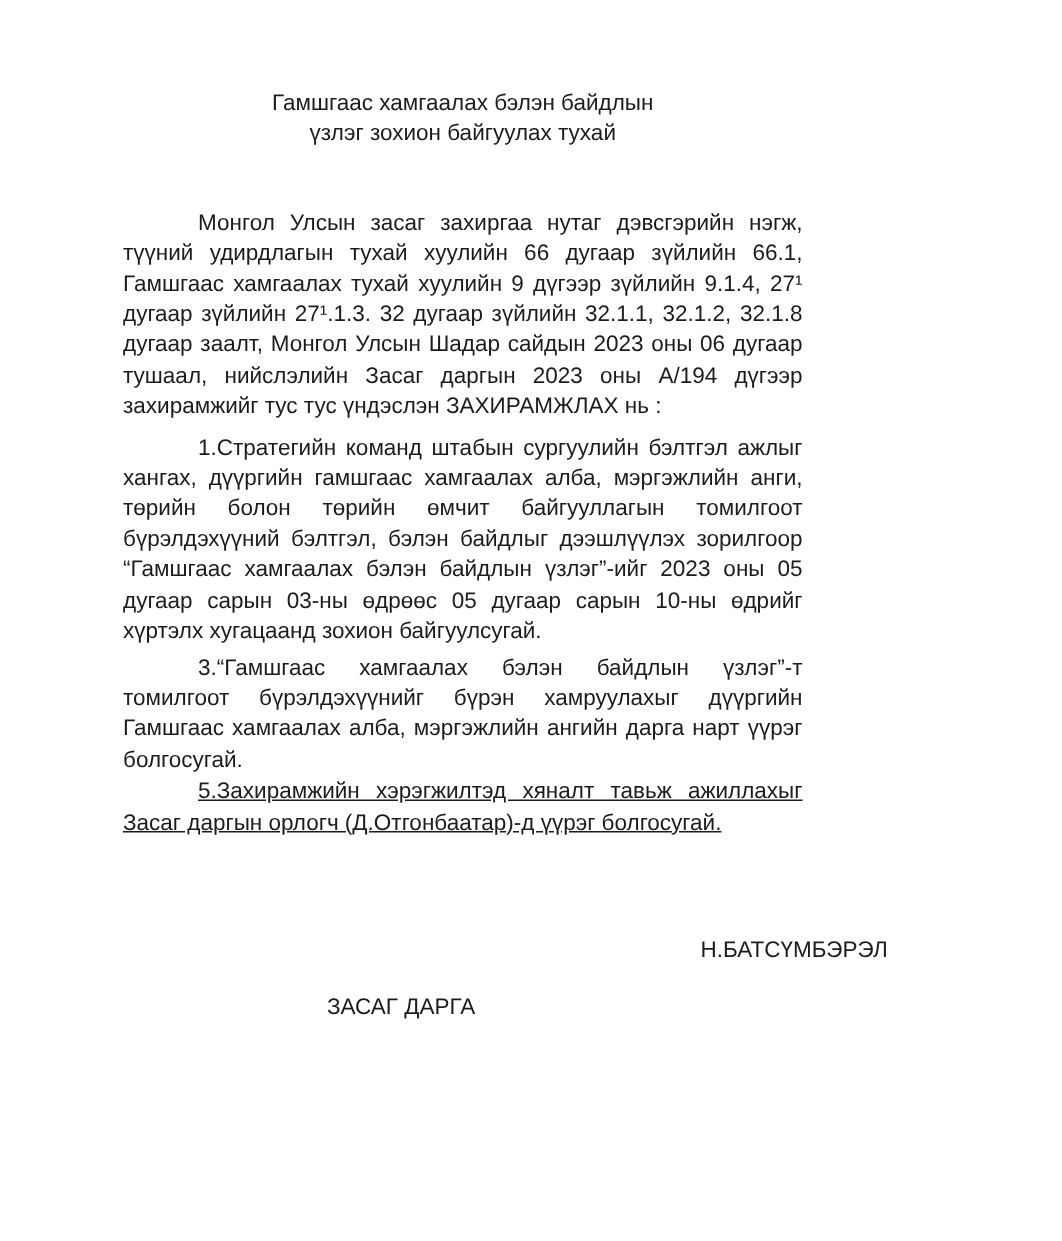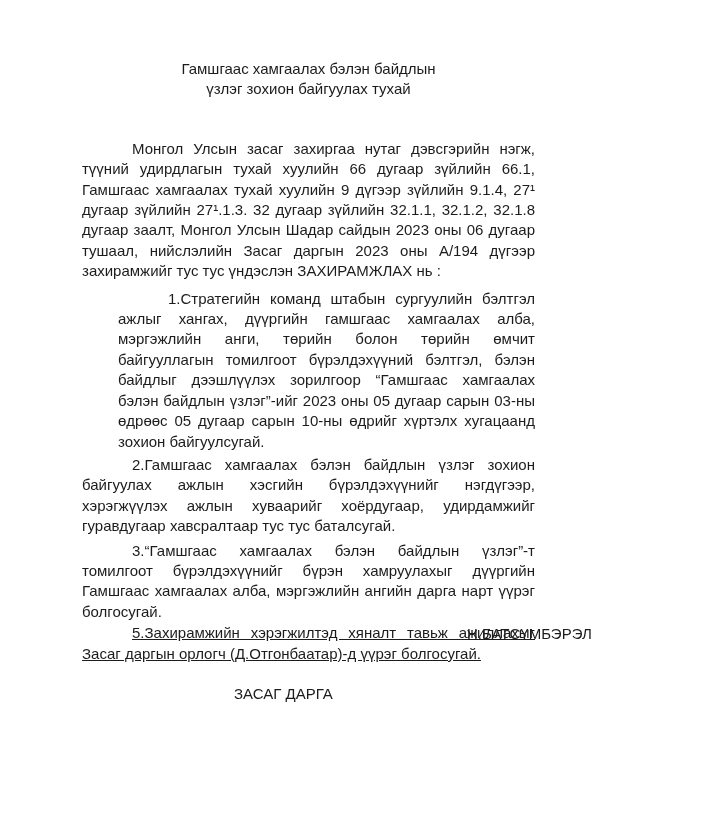--- a/index.html
+++ b/index.html
@@ -24,31 +24,30 @@
   .doc-title {
     text-align: center;
     margin-top: 59px;
   }
   .para {
     text-align: justify;
     text-indent: 50px;
     margin: 0;
   }
   .para-intro { margin-top: 39px; }
-  .para-1 { margin-top: 7px; margin-left: 36px; }
+  .para-1 { margin-top: 7px; }
   .para-2 { margin-top: 3px; }
   .para-3 { margin-top: 4px; }
   .para-4 { margin-top: 0; }
   .para-5 { margin-top: 1px; text-decoration: underline; }
   .signature-left {
     position: absolute;
-    left: 234px;
+    left: 218px;
     top: 662px;
     white-space: nowrap;
-    margin-top: 22px;
   }
   .signature-right {
     position: absolute;
     left: 467px;
     top: 624px;
     white-space: nowrap;
   }
   .footer-path {
     position: absolute;
     right: 72px;
@@ -67,21 +66,20 @@
 
     <div class="doc-title">
       <div>Гамшгаас хамгаалах бэлэн байдлын</div>
       <div>үзлэг зохион байгуулах тухай</div>
     </div>
 
     <p class="para para-intro">Монгол Улсын засаг захиргаа нутаг дэвсгэрийн нэгж, түүний удирдлагын тухай хуулийн 66 дугаар зүйлийн 66.1, Гамшгаас хамгаалах тухай хуулийн 9 дүгээр зүйлийн 9.1.4, 27¹ дугаар зүйлийн 27¹.1.3. 32 дугаар зүйлийн 32.1.1, 32.1.2, 32.1.8 дугаар заалт, Монгол Улсын Шадар сайдын 2023 оны 06 дугаар тушаал, нийслэлийн Засаг даргын 2023 оны А/194 дүгээр захирамжийг тус тус үндэслэн ЗАХИРАМЖЛАХ  нь :</p>
 
     <p class="para para-1">1.Стратегийн команд штабын сургуулийн бэлтгэл ажлыг хангах, дүүргийн гамшгаас хамгаалах алба, мэргэжлийн анги, төрийн болон төрийн өмчит байгууллагын томилгоот бүрэлдэхүүний бэлтгэл, бэлэн байдлыг дээшлүүлэх зорилгоор “Гамшгаас хамгаалах бэлэн байдлын үзлэг”-ийг 2023 оны 05 дугаар сарын 03-ны өдрөөс 05 дугаар сарын 10-ны өдрийг хүртэлх хугацаанд зохион байгуулсугай.</p>
 
-    <p class="para para-2">2.Гамшгаас хамгаалах бэлэн байдлын үзлэг зохион байгуулах ажлын хэсгийн бүрэлдэхүүнийг нэгдүгээр, хэрэгжүүлэх ажлын хуваарийг хоёрдугаар, удирдамжийг гуравдугаар хавсралтаар тус тус баталсугай.</p>
 
     <p class="para para-3">3.“Гамшгаас хамгаалах бэлэн байдлын үзлэг”-т томилгоот бүрэлдэхүүнийг бүрэн хамруулахыг дүүргийн Гамшгаас хамгаалах алба, мэргэжлийн ангийн дарга нарт үүрэг болгосугай.</p>
 
 
     <p class="para para-5">5.Захирамжийн хэрэгжилтэд хяналт тавьж ажиллахыг Засаг даргын орлогч (Д.Отгонбаатар)-д үүрэг болгосугай.</p>
 
   </div>
 
   <span class="signature-left">ЗАСАГ ДАРГА</span>
 

